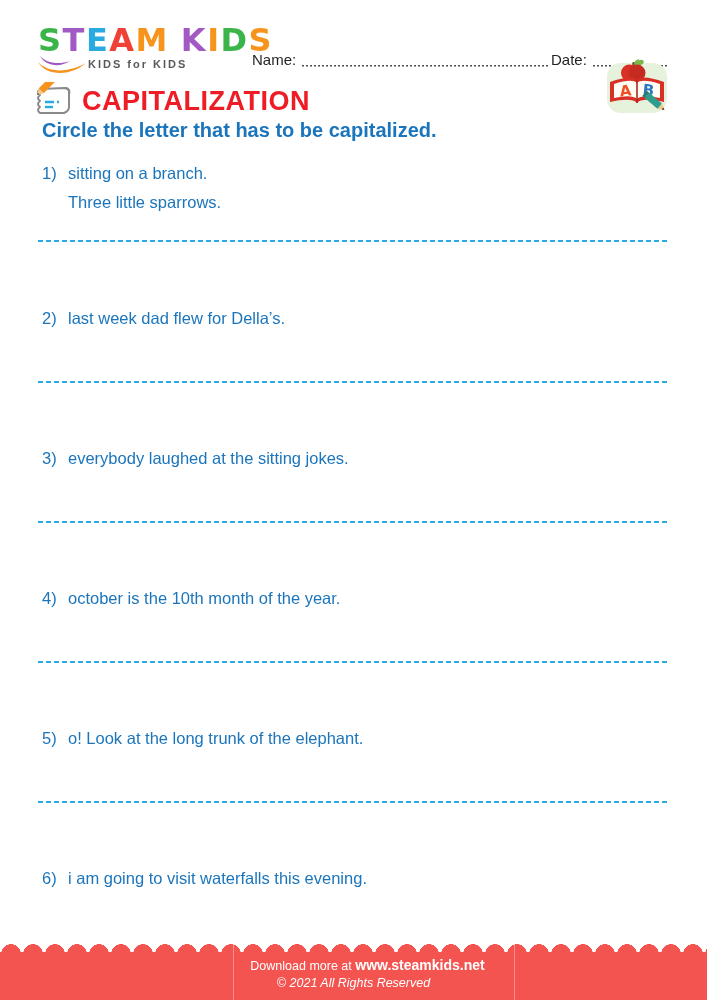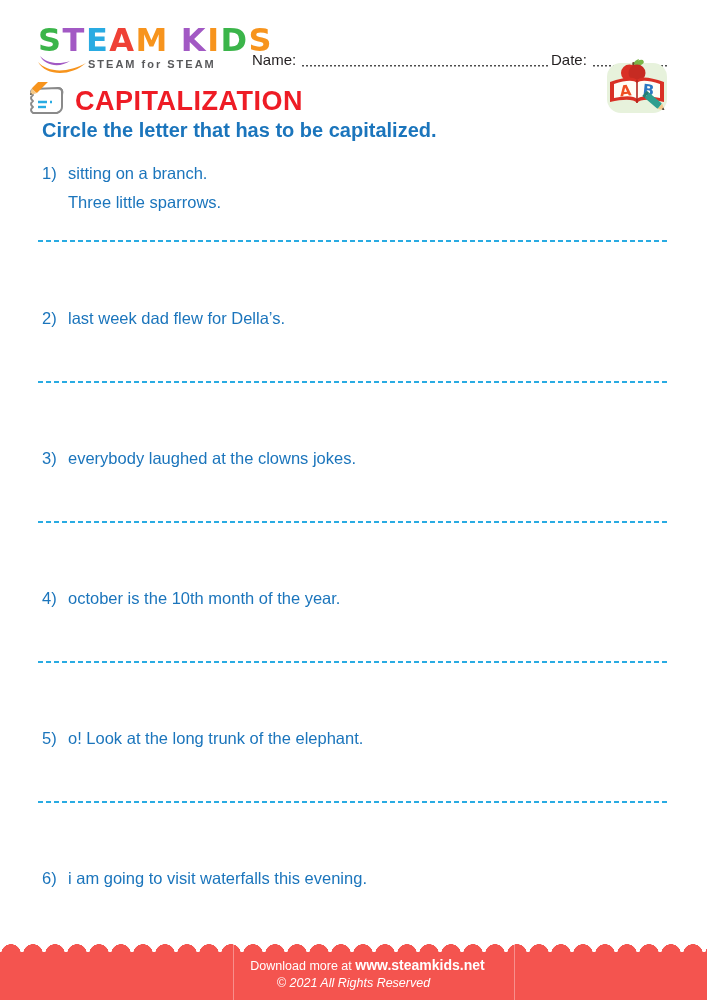--- a/index.html
+++ b/index.html
@@ -45,21 +45,21 @@
     background-size: 100% 1.5px;
     background-position: left bottom 2px;
     background-repeat: no-repeat;
   }
   .name-line { width:246px; }
   .date-line { width:76px; }
 
   .ab-icon { position:absolute; left:606px; top:57px; }
 
   
-  .title-row { position:absolute; left:25px; top:82px; display:flex; align-items:center; gap:8px; }
+  .title-row { position:absolute; left:32px; top:82px; display:flex; align-items:center; gap:8px; }
   .page-title {
     margin:0;
     font-size:27px; font-weight:bold; letter-spacing:0.5px;
     color: var(--title-red);
   }
   .instruction {
     position:absolute; left:42px; top:119px;
     font-size:20px; font-weight:bold;
     color: var(--text-blue);
   }
@@ -122,21 +122,21 @@
 <div class="page">
 
   <div class="logo">
     <div class="logo-letters">
       <span style="color: rgb(59, 181, 74);">S</span><span style="color: rgb(162, 89, 196);">T</span><span style="color: rgb(41, 171, 226);">E</span><span style="color: rgb(239, 65, 54);">A</span><span style="color: rgb(247, 148, 29);">M</span><span class="word-gap" style="color: rgb(162, 89, 196);">K</span><span style="color: rgb(247, 148, 29);">I</span><span style="color: rgb(59, 181, 74);">D</span><span style="color: rgb(247, 148, 29);">S</span>
     </div>
     <svg class="logo-swoosh" width="52" height="22" viewBox="0 0 52 22">
       <path d="M4 1 C10 8, 22 10, 34 6 C24 13, 9 11, 4 1 Z" fill="#A259C4"></path>
       <path d="M2 7 C12 18, 32 18, 50 8 C34 22, 10 21, 2 7 Z" fill="#F7941D"></path>
     </svg>
-    <div class="logo-sub">STEAM for STEAM</div>
+    <div class="logo-sub">KIDS for KIDS</div>
   </div>
 
   <div class="name-field">
     <span>Name:</span>
     <span class="writein name-line"></span>
   </div>
   <div class="date-field">
     <span>Date:</span>
     <span class="writein date-line"></span>
   </div>
@@ -195,21 +195,21 @@
     <span class="num">2)</span>
     <div class="lines">
         <div>last week dad flew for Della’s.</div>
       </div>
   </div>
   <div class="divider divider-2"></div>
 
   <div class="item item-3">
     <span class="num">3)</span>
     <div class="lines">
-        <div>everybody laughed at the clowns jokes.</div>
+        <div>everybody laughed at the sitting jokes.</div>
       </div>
   </div>
   <div class="divider divider-3"></div>
 
   <div class="item item-4">
     <span class="num">4)</span>
     <div class="lines">
         <div>october is the 10th month of the year.</div>
       </div>
   </div>

